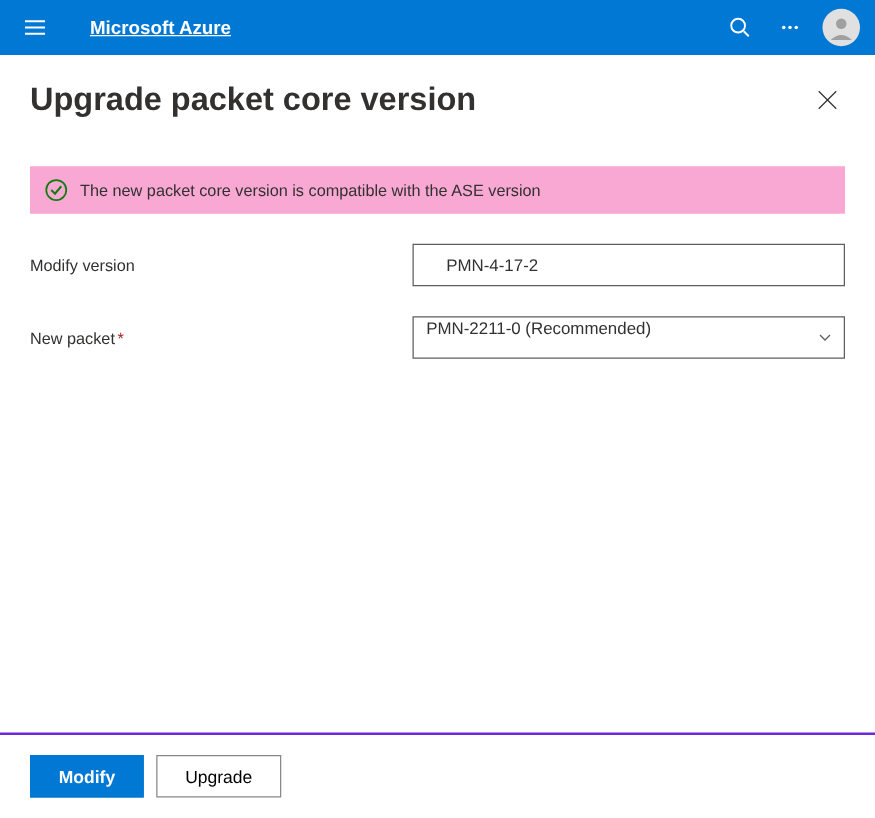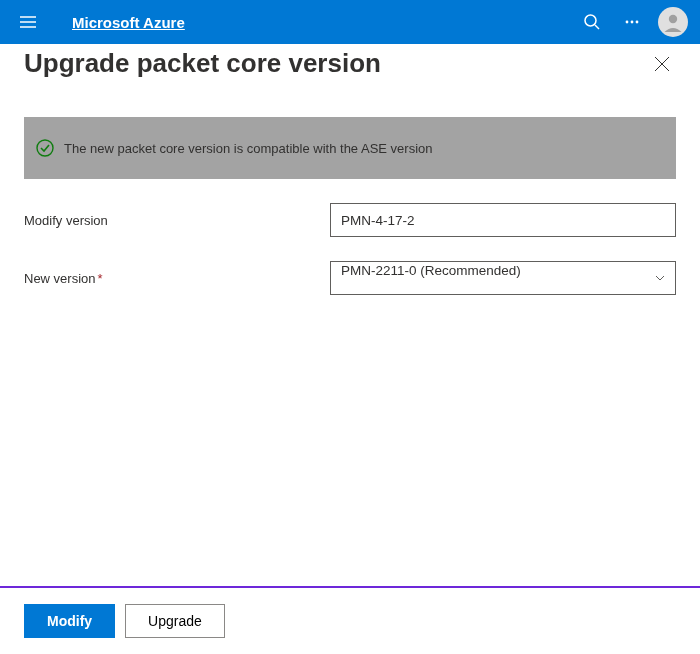--- a/index.html
+++ b/index.html
@@ -76,40 +76,40 @@
       flex: 1;
       display: flex;
       flex-direction: column;
       padding: 0 24px;
       position: relative;
     }
     .page-header {
       display: flex;
       align-items: center;
       justify-content: space-between;
-      padding-top: 4px;
+      padding-top: 20px;
       padding-bottom: 38px;
     }
     .page-title {
       font-size: 26px;
       font-weight: 600;
       color: #323130;
     }
     .close-btn {
       width: 28px;
       height: 28px;
       display: flex;
       align-items: center;
       justify-content: center;
       cursor: pointer;
       color: #323130;
     }
     .status-banner {
-      background: #a3a3a3;
-      padding: 22px 12px;
+      background: #f9a8d4;
+      padding: 10px 12px;
       display: flex;
       align-items: center;
       gap: 10px;
       font-size: 13px;
       color: #323130;
     }
     .check-circle {
       width: 18px;
       height: 18px;
       flex-shrink: 0;
@@ -128,21 +128,21 @@
       color: #a4262c;
       margin-left: 2px;
     }
     .form-control {
       flex: 1;
     }
     .text-input {
       width: 100%;
       height: 34px;
       border: 1px solid #605e5c;
-      padding: 0 10px;
+      padding: 0 26px;
       font-size: 13.5px;
       color: #323130;
       background: #fff;
     }
     .select-wrap {
       position: relative;
       width: 100%;
     }
     .select-display {
       width: 100%;
@@ -241,21 +241,21 @@
 
   <div class="form-row">
     <div class="form-label">Modify version</div>
     <div class="form-control">
       <input type="text" class="text-input" readonly="" value="PMN-4-17-2" style="">
     </div>
   </div>
 
   <div class="form-row">
     <div class="form-label">
-      <span>New version</span><span class="required">*</span>
+      <span>New packet</span><span class="required">*</span>
     </div>
     <div class="form-control">
       <div class="select-wrap">
         <div class="select-display">
           <span>PMN-2211-0 (Recommended)</span>
         </div>
         <svg class="chevron" width="12" height="12" viewBox="0 0 12 12">
           <path d="M 2 4 L 6 8 L 10 4" fill="none" stroke="#605e5c" stroke-width="1"></path>
         </svg>
       </div>

